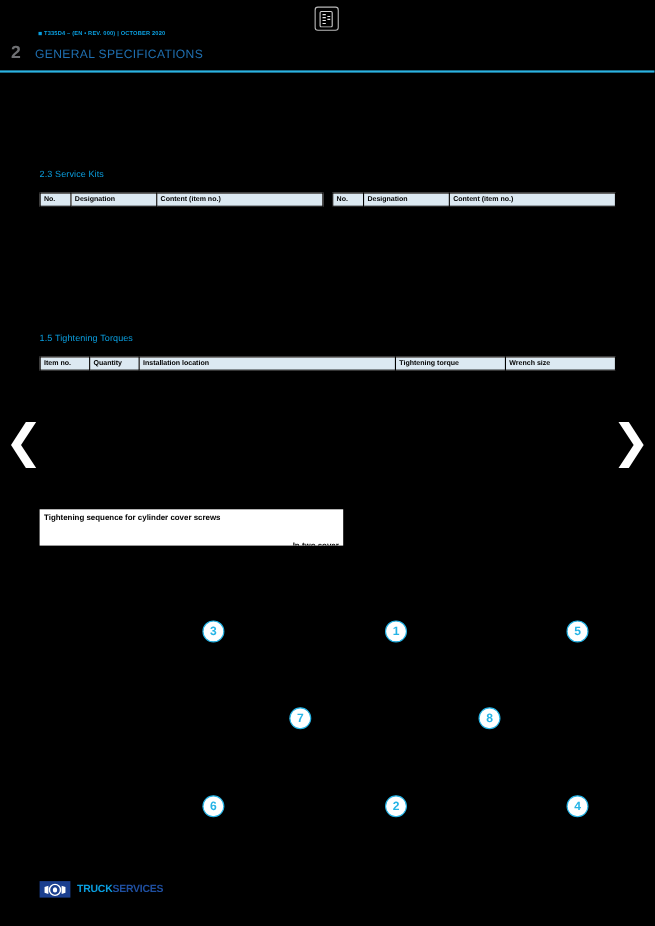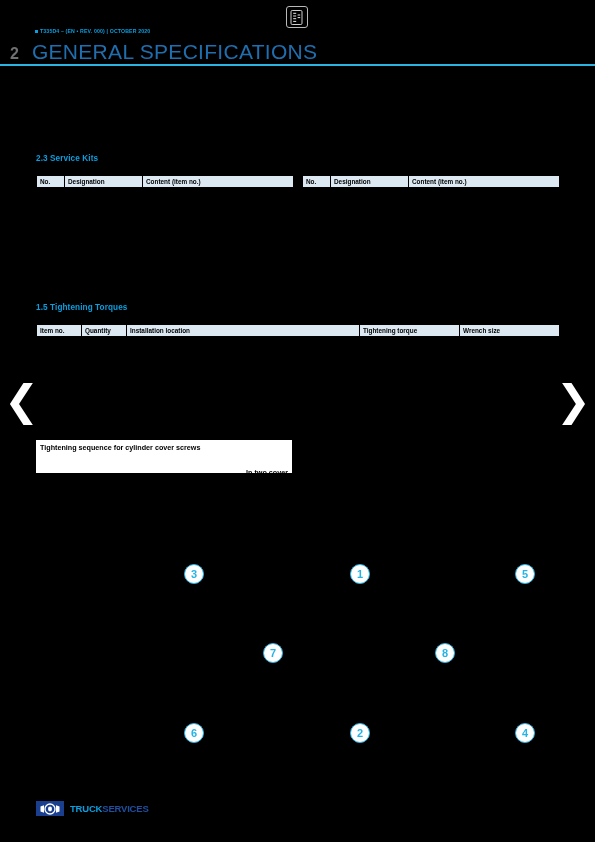--- a/index.html
+++ b/index.html
@@ -61,40 +61,40 @@
     align-items: baseline;
     gap: 13px;
   }
   .chapter-num {
     font-size: 16px;
     font-weight: bold;
     color: #6f7073;
     font-family: "Liberation Sans", sans-serif;
   }
   .chapter-title {
-    font-size: 21px;
+    font-size: 11px;
     color: #1f6fb0;
     letter-spacing: 0.3px;
     font-family: "Liberation Sans", sans-serif;
     font-weight: 400;
   }
   .header-rule {
     position: absolute;
     left: 0px;
     top: 64px;
     width: 595px;
     height: 2px;
     background: #2bb3e3;
   }
 
   
   .sec-heading {
     position: absolute;
     font-size: 8.2px;
-    font-weight: bold;
+    font-weight: normal;
     color: #0a9fe0;
     letter-spacing: 0.1px;
     white-space: nowrap;
   }
   #sec-23 { left: 36px; top: 154px; }
   #sec-24 { left: 36px; top: 303px; }
 
   
   .tbl {
     position: absolute;
@@ -115,22 +115,22 @@
   }
 
   #kits-left  { left: 36px;  top: 175px; width: 258px; }
   #kits-right { left: 302px; top: 175px; width: 258px; }
   #torque-tbl { left: 36px;  top: 324px; width: 524px; }
 
   
   .note-box {
     position: absolute;
     left: 36px;
-    top: 440px;
-    width: 256px;
+    top: 463px;
+    width: 276px;
     height: 33px;
     background: #ffffff;
     overflow: hidden;
   }
   .note-title {
     position: absolute;
     left: 4px;
     top: 3px;
     font-size: 7.2px;
     font-weight: bold;

